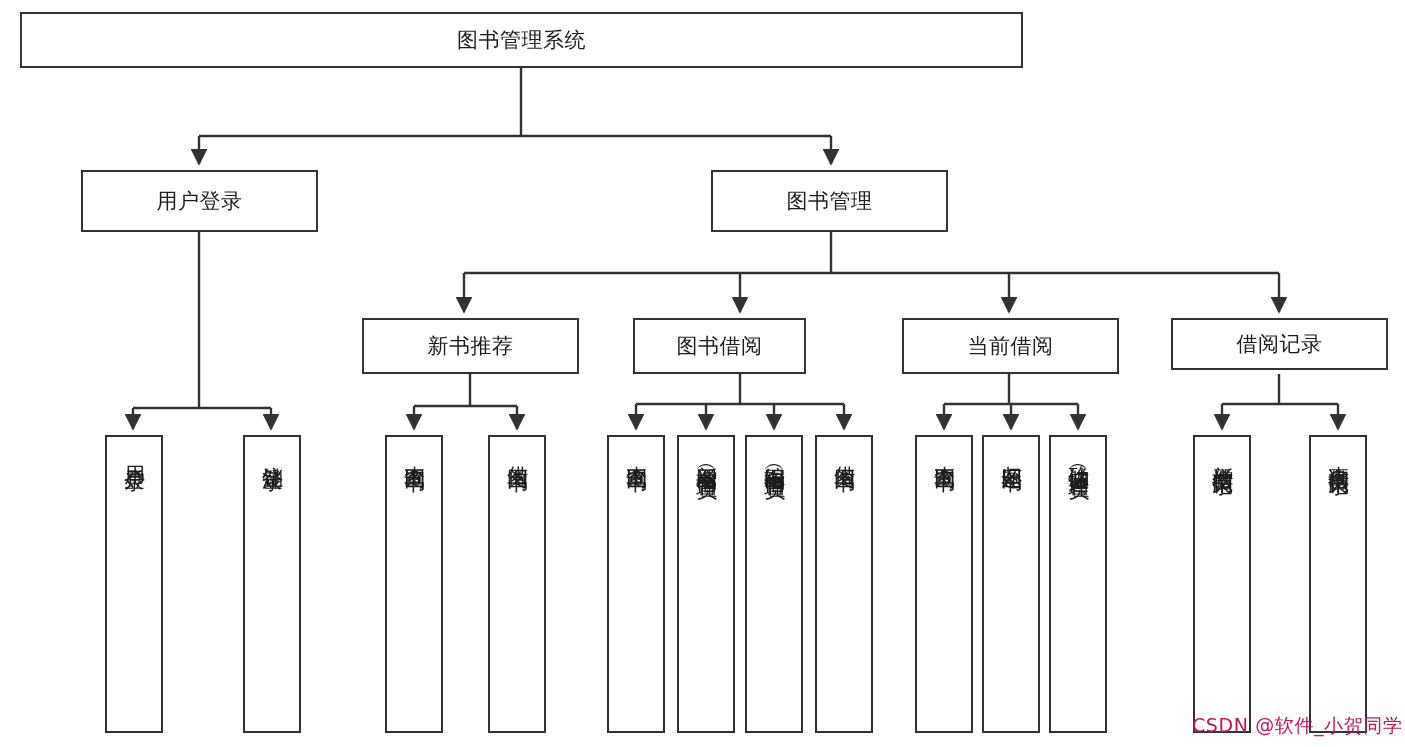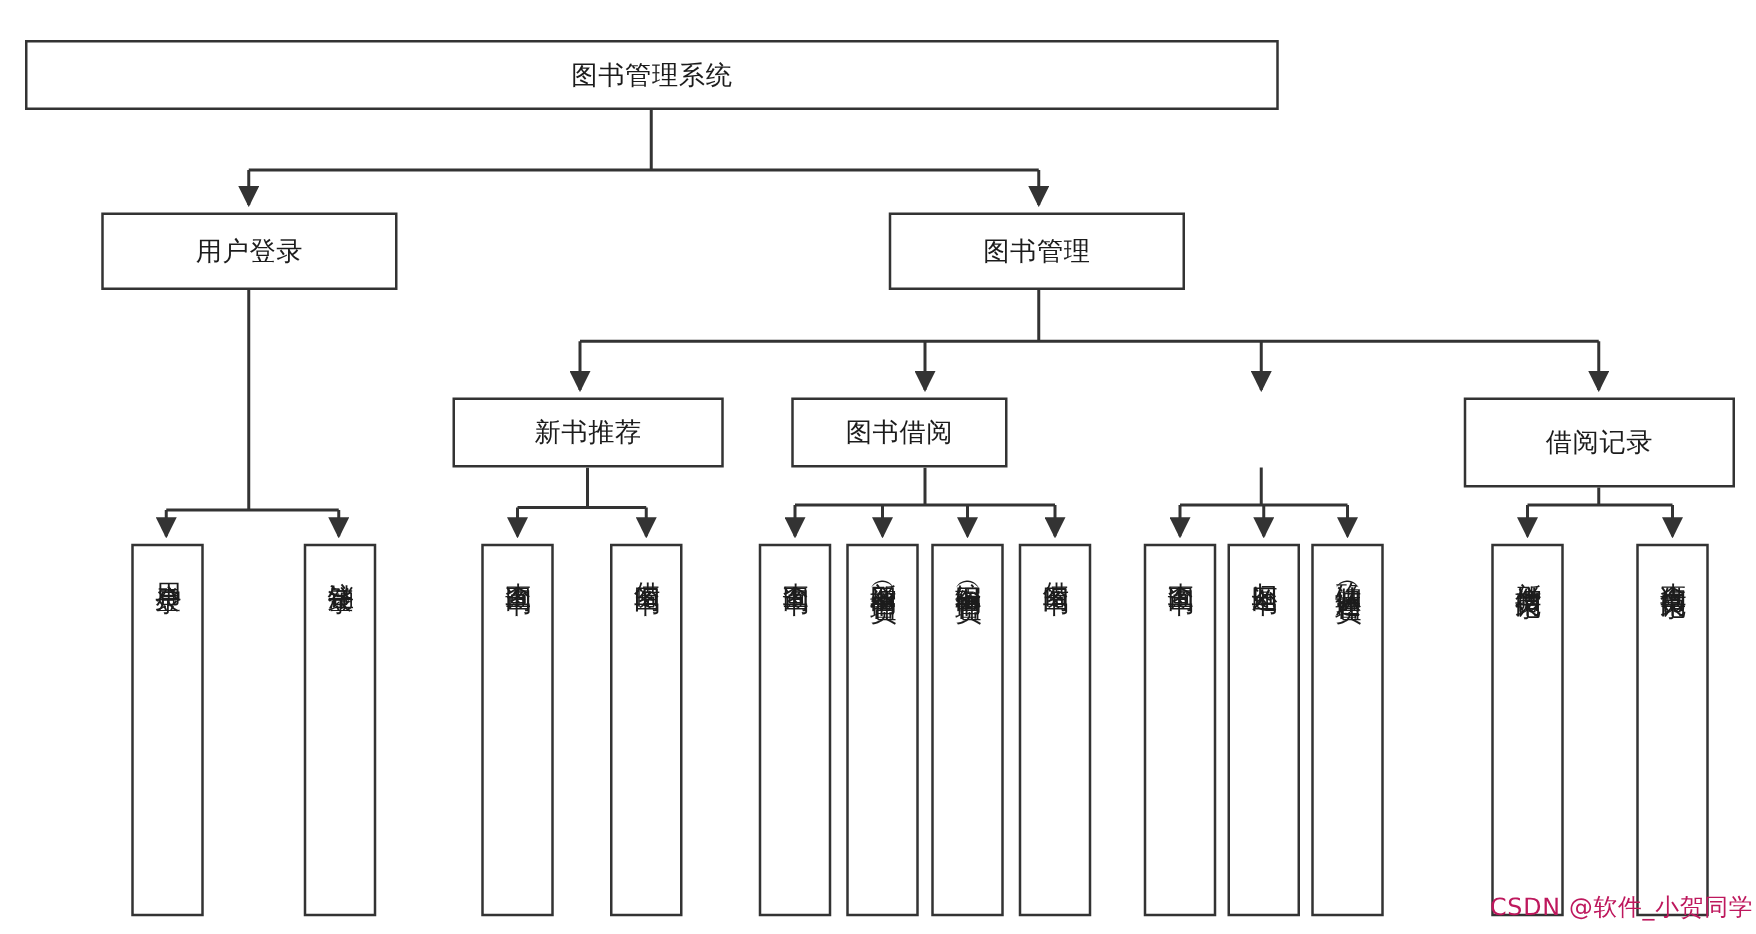--- a/index.html
+++ b/index.html
@@ -116,42 +116,45 @@
       <path d="M 1011 404 L 1011 429" marker-end="url(#arrow)"></path>
       <path d="M 1078 404 L 1078 429" marker-end="url(#arrow)"></path>
 
       <path d="M 1279 374 L 1279 404"></path>
       <path d="M 1222 404 L 1338 404"></path>
       <path d="M 1222 404 L 1222 429" marker-end="url(#arrow)"></path>
       <path d="M 1338 404 L 1338 429" marker-end="url(#arrow)"></path>
     </g>
   </svg>
 
-  <div class="node" style="left:20px; top:12px; width:1003px; height:56px;margin-top:20px;">
+  <div class="node" style="left:20px; top:12px; width:1003px; height:56px;">
     <span class="label">图书管理系统</span>
   </div>
 
   <div class="node" style="left:81px; top:170px; width:237px; height:62px;">
     <span class="label">用户登录</span>
   </div>
 
   <div class="node" style="left:362px; top:318px; width:217px; height:56px;">
     <span class="label">新书推荐</span>
   </div>
 
   <div class="node" style="left:711px; top:170px; width:237px; height:62px;">
     <span class="label">图书管理</span>
   </div>
 
   <div class="node" style="left:633px; top:318px; width:173px; height:56px;">
     <span class="label">图书借阅</span>
   </div>
 
-
-  <div class="node" style="left:1171px; top:318px; width:217px; height:72px;">
+  <div class="node" style="left:902px; top:318px; width:217px; height:56px;">
+    <span class="label">当前借阅</span>
+  </div>
+
+  <div class="node" style="left:1171px; top:318px; width:217px; height:52px;">
     <span class="label">借阅记录</span>
   </div>
 
   <div class="node vertical" style="left:105px; top:435px; width:58px; height:298px;">
     <span class="label">用户登录</span>
   </div>
 
   <div class="node vertical" style="left:243px; top:435px; width:58px; height:298px;">
     <span class="label">注销登录</span>
   </div>

